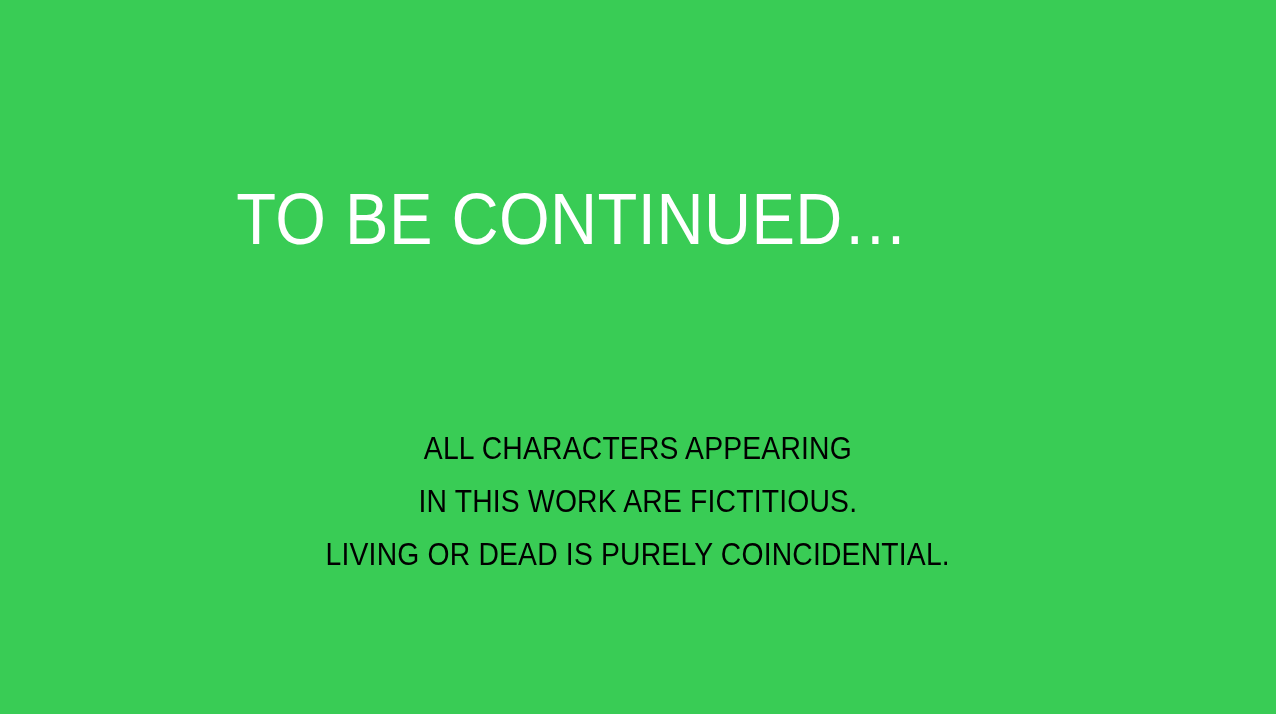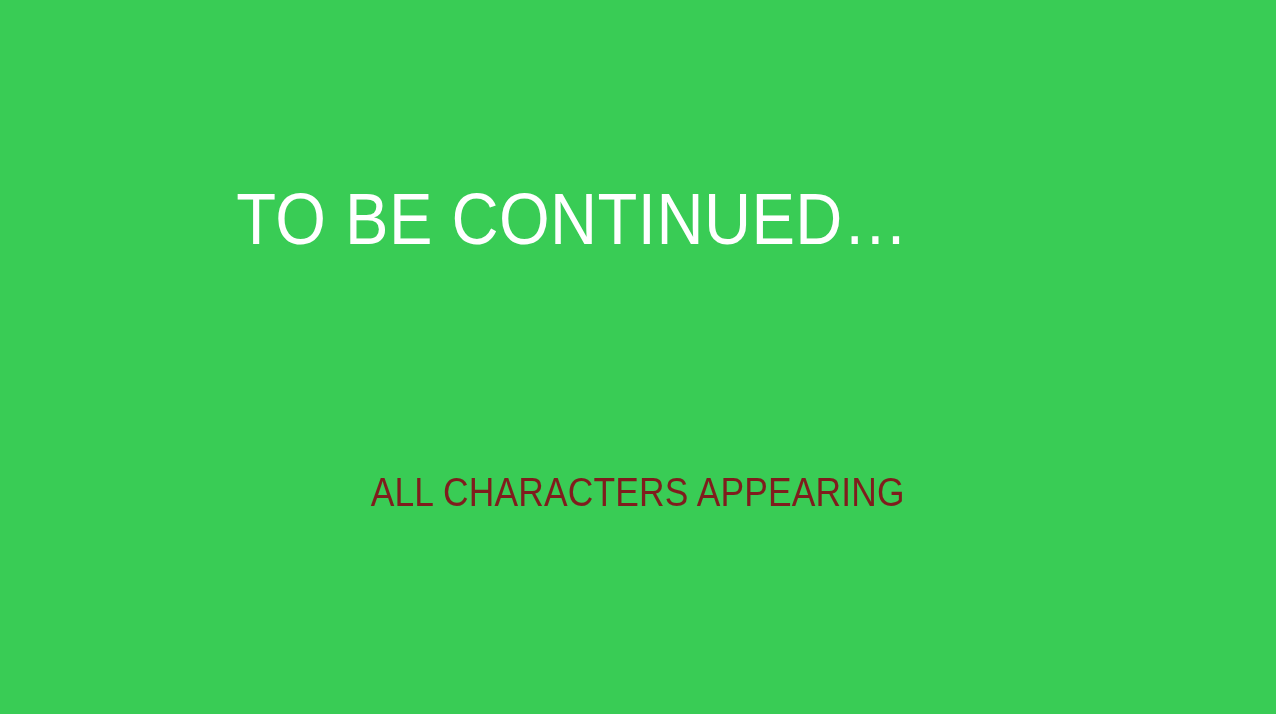--- a/index.html
+++ b/index.html
@@ -53,42 +53,47 @@
   #body-block {
     position: absolute;
     left: 0;
     top: 422px;
     width: 1276px;
     text-align: center;
     box-sizing: border-box;
   }
   .body-line {
     display: block;
-    color: #7f1d1d;
-    font-size: 40px;
+    color: #000000;
+    font-size: 32px;
     line-height: 53px;
     font-weight: 400;
     letter-spacing: 0.2px;
     white-space: nowrap;
-    margin-top: 44px;
   }
   .body-line > span {
     display: inline-block;
     transform: scaleX(0.885);
     transform-origin: 50% 50%;
   }
 </style>
 </head>
 <body>
 
 <div id="slide">
 
   <div id="title-block">
     <span id="title-text">TO BE CONTINUED…</span>
   </div>
 
   <div id="body-block">
     <div class="body-line">
       <span>ALL CHARACTERS APPEARING</span>
     </div>
+    <div class="body-line">
+      <span>IN THIS WORK ARE FICTITIOUS.</span>
+    </div>
+    <div class="body-line">
+      <span>LIVING OR DEAD IS PURELY COINCIDENTIAL.</span>
+    </div>
   </div>
 
 </div>
 
 </body></html>

